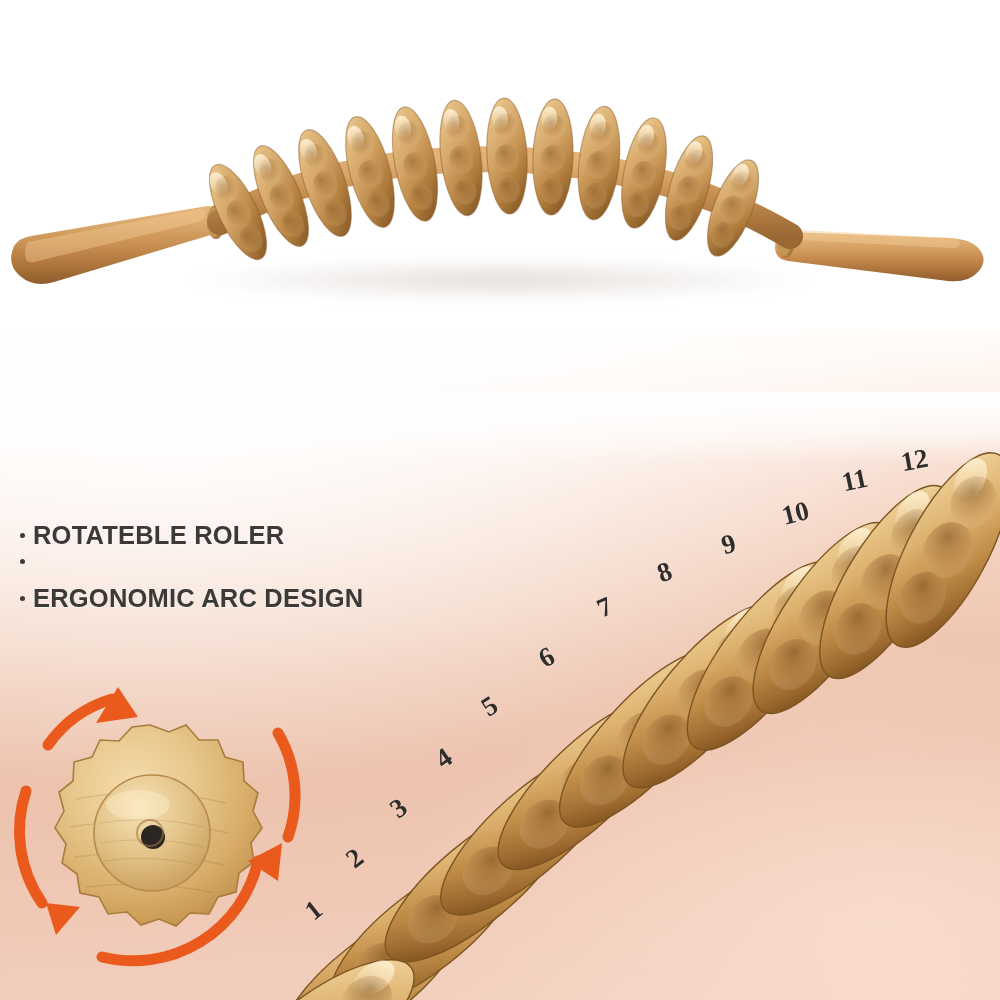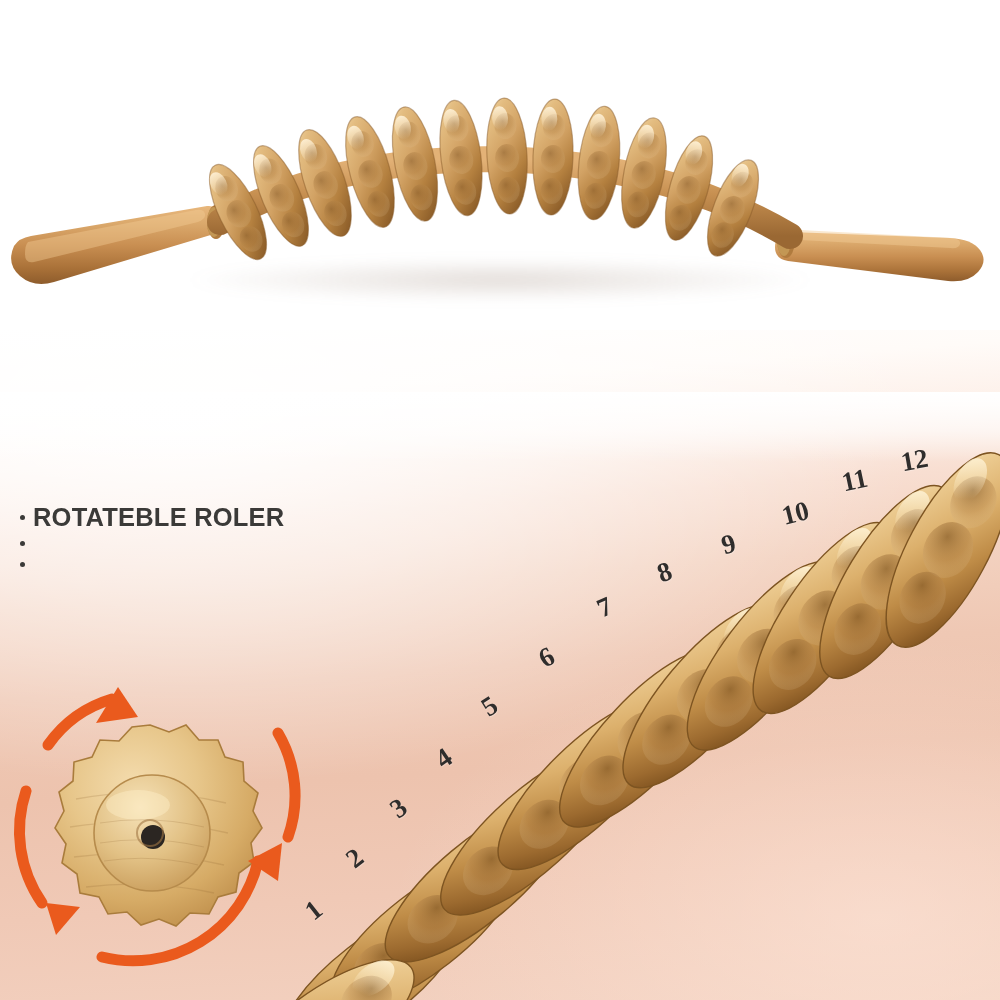--- a/index.html
+++ b/index.html
@@ -43,21 +43,21 @@
   
   .hero{position:absolute;left:0;top:0;width:1000px;height:400px;}
   .hero-shadow{
     position:absolute;left:60px;top:250px;width:880px;height:60px;
     background:radial-gradient(50% 50% at 50% 50%, rgba(120,90,70,0.20) 0%, rgba(120,90,70,0.0) 72%);
     filter:blur(6px);
   }
 
   
   .features{
-    position:absolute;left:20px;top:505px;width:520px;
+    position:absolute;left:20px;top:523px;width:520px;
   }
   .feat{
     display:flex;align-items:baseline;gap:8px;
     color:#3b3a38;
     font-size:25.5px;
     font-weight:700;
     letter-spacing:0.2px;
     line-height:1.0;
     margin-bottom:16px;
     text-shadow:0 1px 0 rgba(255,255,255,0.45);
@@ -246,20 +246,21 @@
   <div class="features">
     <div class="feat">
       <span class="dot"></span>
       <span>ROTATEBLE  ROLER</span>
     </div>
     <div class="feat">
       <span class="dot"></span>
     </div>
     <div class="feat">
       <span class="dot"></span>
+      <span>ERGONOMIC ARC DESIGN</span>
     </div>
   </div>
 
   <div class="rotate-callout">
     <svg width="320" height="320" viewBox="0 0 320 320">
       <defs>
         <radialGradient id="faceG" cx="0.38" cy="0.3" r="0.82">
           <stop offset="0%" stop-color="#f4dcae"></stop>
           <stop offset="38%" stop-color="#e7c68a"></stop>
           <stop offset="70%" stop-color="#d6ab66"></stop>

